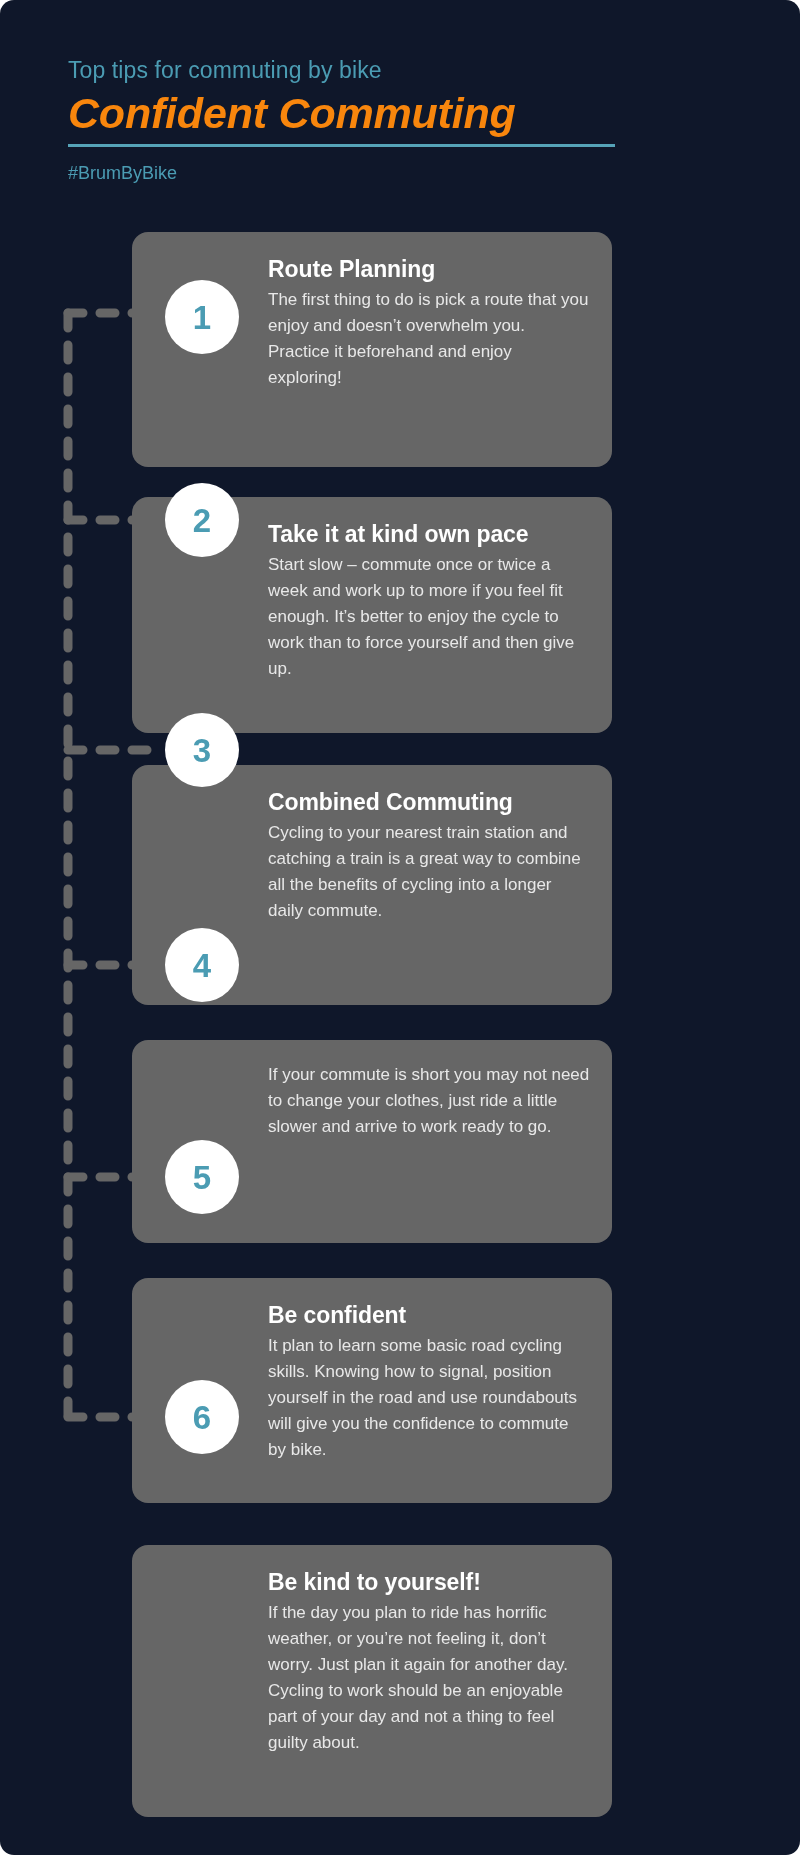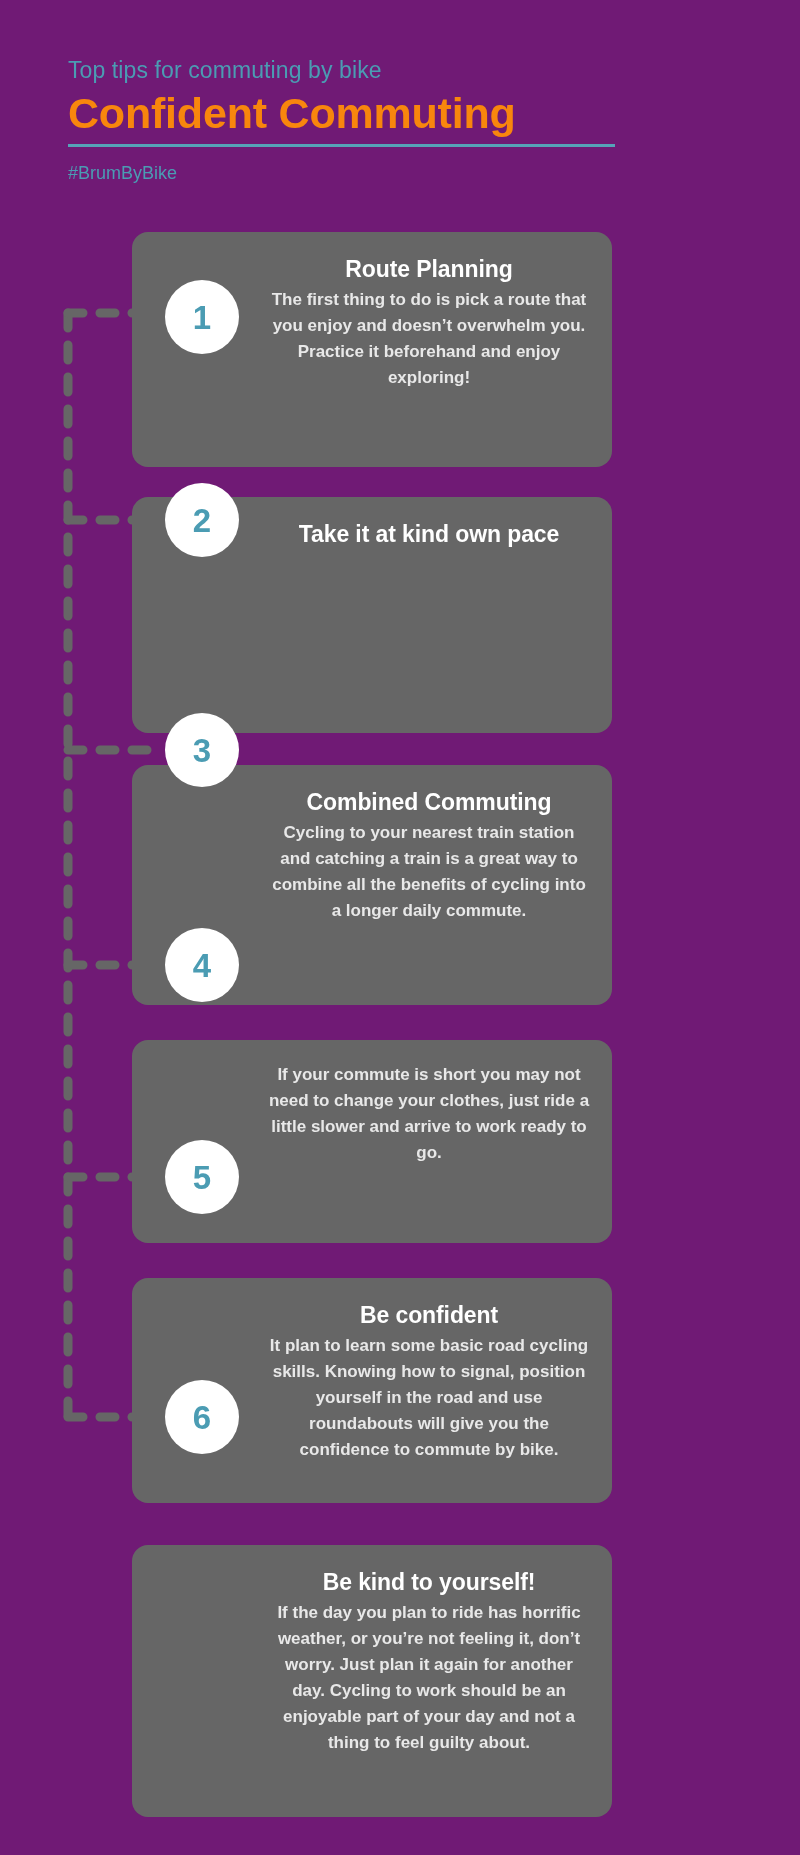--- a/index.html
+++ b/index.html
@@ -12,21 +12,22 @@
     height: 1855px;
     font-family: "Liberation Sans", "DejaVu Sans", sans-serif;
     -webkit-font-smoothing: antialiased;
     overflow: hidden;
   }
 
   .page {
     position: relative;
     width: 800px;
     height: 1855px;
-    background: #701a75;
+    background: #0f172a;
+    border-radius: 14px;
   }
 
   
   .header {
     position: absolute;
     left: 68px;
     top: 55px;
     width: 560px;
   }
   .kicker {
@@ -39,20 +40,21 @@
     white-space: nowrap;
   }
   .title {
     font-size: 43px;
     line-height: 52px;
     color: #f8860d;
     font-weight: 700;
     letter-spacing: -0.2px;
     margin: 0;
     white-space: nowrap;
+    font-style: italic;
   }
   .rule {
     width: 547px;
     height: 3px;
     background: #56a3b8;
     margin-top: 5px;
     margin-bottom: 12px;
   }
   .hashtag {
     font-size: 18px;
@@ -101,35 +103,34 @@
     color: #4b9cb3;
     font-size: 33px;
     font-weight: 700;
     line-height: 1;
   }
   .card-body {
     position: absolute;
     left: 136px;
     right: 22px;
     top: 22px;
-    text-align: center;
   }
   .card-title {
     color: #ffffff;
     font-size: 23px;
     line-height: 30px;
     font-weight: 700;
     margin: 0 0 3px 0;
     letter-spacing: -0.1px;
   }
   .card-text {
     color: #e8e8e8;
     font-size: 17px;
     line-height: 26px;
-    font-weight: 700;
+    font-weight: 400;
     margin: 0;
   }
 </style>
 </head>
 <body>
 
 <div class="page">
 
   <div class="header">
     <p class="kicker">Top tips for commuting by bike</p>
@@ -161,20 +162,21 @@
         <p class="card-text">The first thing to do is pick a route that you enjoy and doesn’t overwhelm you. Practice it beforehand and enjoy exploring!</p>
       </div>
     </div>
 
     <div class="card" style="top:497px;height:236px;">
       <div class="badge" style="top:-14px;">
         <span>2</span>
       </div>
       <div class="card-body">
         <h2 class="card-title">Take it at kind own pace</h2>
+        <p class="card-text">Start slow – commute once or twice a week and work up to more if you feel fit enough. It’s better to enjoy the cycle to work than to force yourself and then give up.</p>
       </div>
     </div>
 
     <div class="card" style="top:765px;height:240px;">
       <div class="badge" style="top:-52px;">
         <span>3</span>
       </div>
       <div class="card-body">
         <h2 class="card-title">Combined Commuting</h2>
         <p class="card-text">Cycling to your nearest train station and catching a train is a great way to combine all the benefits of cycling into a longer daily commute.</p>

